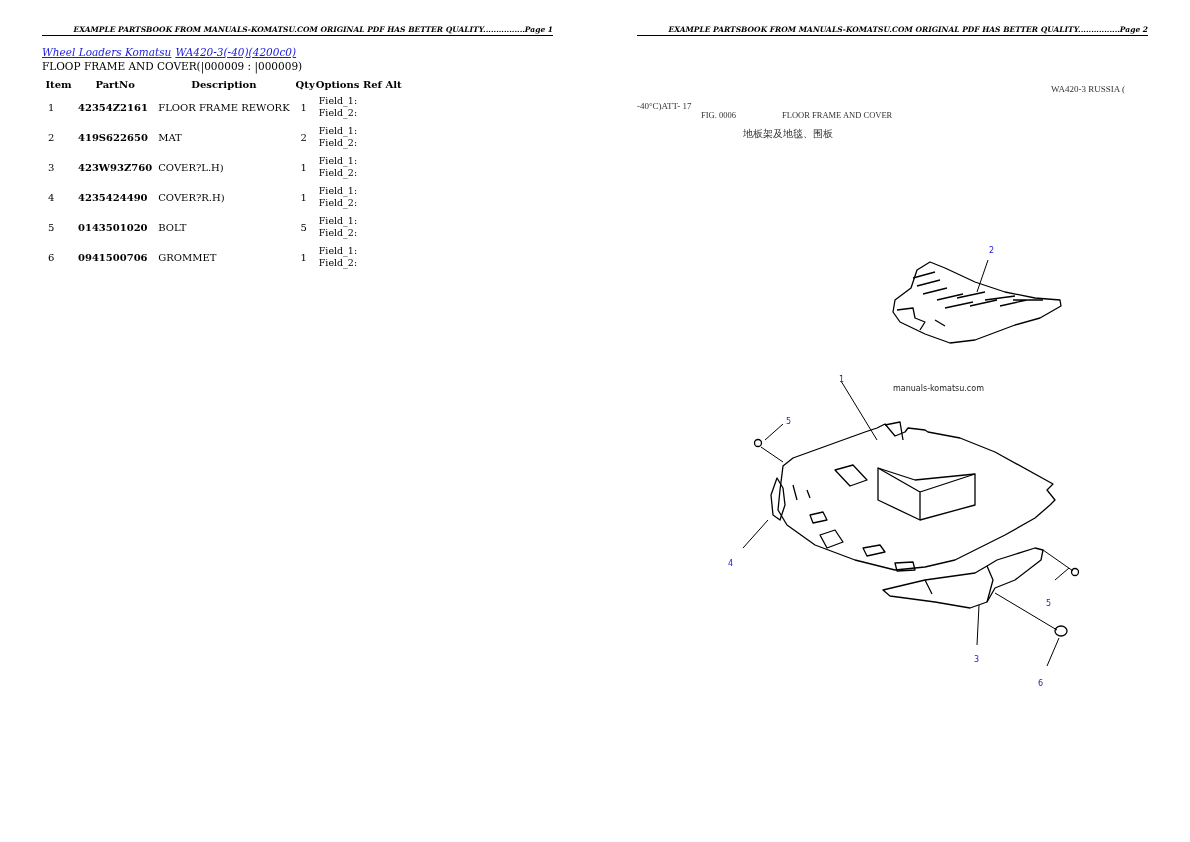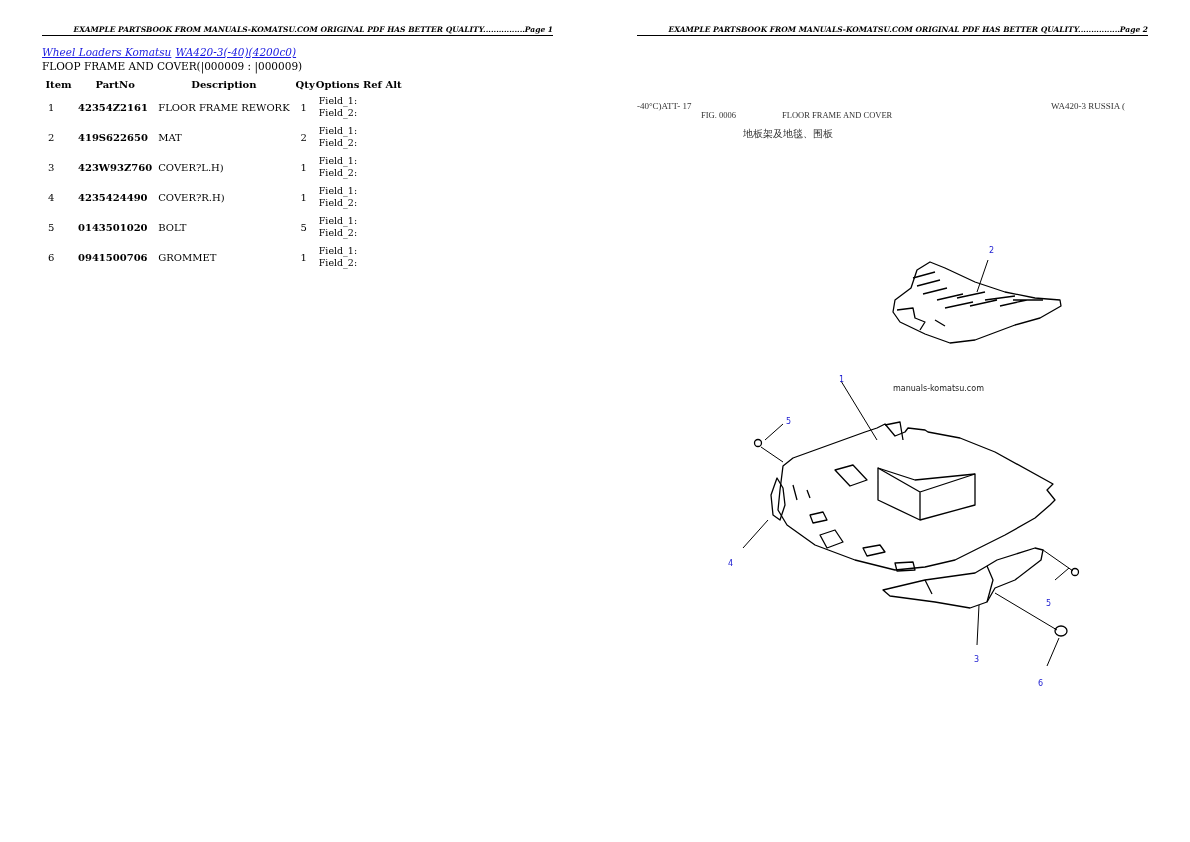--- a/index.html
+++ b/index.html
@@ -109,21 +109,21 @@
   </table>
 </div>
 
 <div class="page page2">
   <div class="hdr">EXAMPLE PARTSBOOK FROM MANUALS-KOMATSU.COM ORIGINAL PDF HAS BETTER QUALITY................Page 2</div>
 
   <div class="dtext" style="left:42px;top:101px;">-40°C)ATT- 17</div>
   <div class="dtext" style="left:77px;top:110px;font-size:8.5px;margin-left:29px;">FIG. 0006</div>
   <div class="dtext" style="left:148px;top:110px;font-size:8.5px;margin-left:39px;">FLOOR FRAME AND COVER</div>
   <div class="dtext" style="left:148px;top:127px;font-size:10px;">地板架及地毯、围板</div>
-  <div class="dtext" style="left:456px;top:101px;text-align:center;">WA420-3 RUSSIA (</div>
+  <div class="dtext" style="left:456px;top:84px;text-align:center;">WA420-3 RUSSIA (</div>
 
   <svg class="drawing" viewBox="0 0 595 842" xmlns="http://www.w3.org/2000/svg">
     <g fill="none" stroke="#000" stroke-width="1.3" stroke-linejoin="round">
 
       <g>
         <path d="M300,300 L316,288 L322,270 L335,262 L350,268 L380,282 L410,292 L440,298 L465,300 L466,306 L445,318 L420,325 L380,340 L355,343 L330,334 L305,322 L298,312 Z"></path>
         <path d="M318,278 L340,272 M322,286 L345,280 M328,294 L352,288 M342,300 L368,294 M350,308 L378,302 M362,298 L390,292 M375,306 L402,300 M390,300 L420,296 M405,306 L432,300 M418,300 L448,300"></path>
         <path d="M302,310 L318,308 L320,318 L330,322 L325,330 M340,320 L350,326"></path>
       </g>
 

